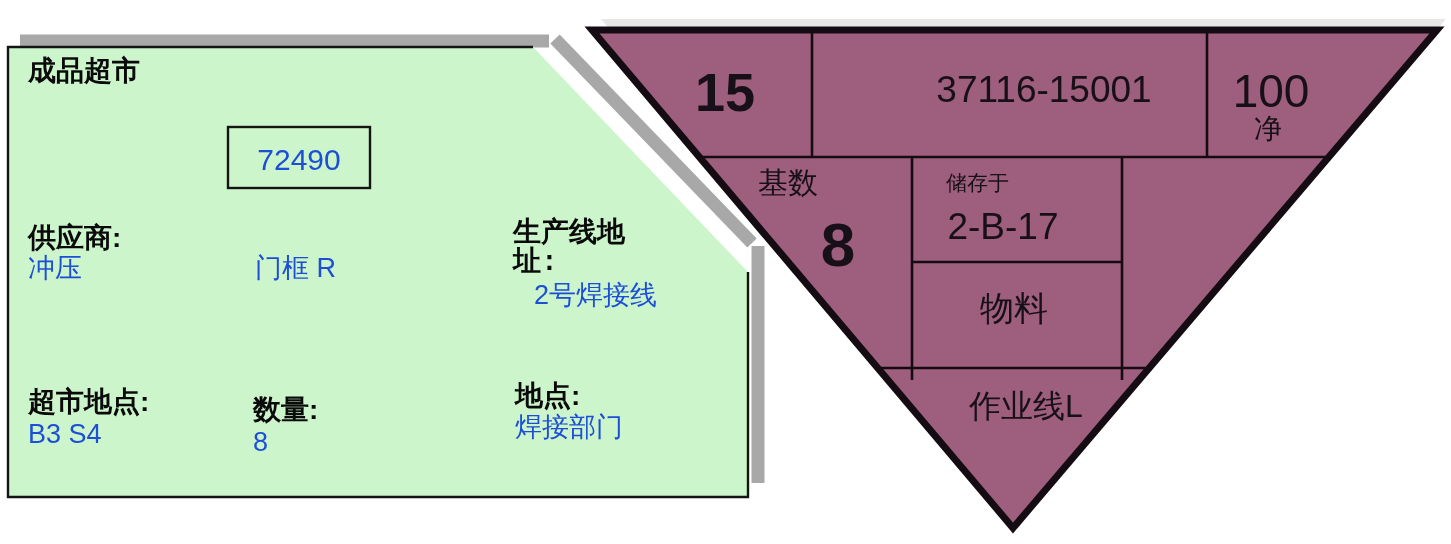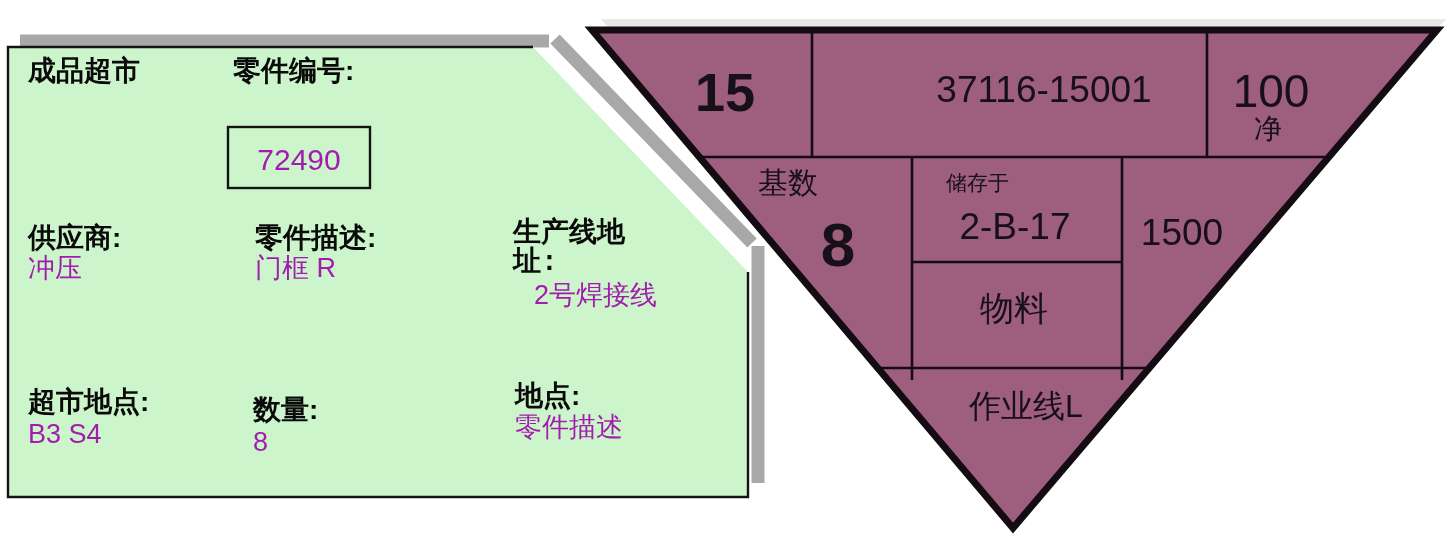--- a/index.html
+++ b/index.html
@@ -9,21 +9,21 @@
     background:#ffffff;
     overflow:hidden;
     font-family:"Liberation Sans","DejaVu Sans",sans-serif;
     color:#0d0d0d;
   }
   #shapes{position:absolute;left:0;top:0;}
   .txt{position:absolute;white-space:pre;line-height:1.08;}
   .ctr{transform:translate(-50%,-50%);text-align:center;}
   .b{font-weight:bold;}
   .card-label{font-size:28px;font-weight:bold;color:#0a0a0a;}
-  .card-val{font-size:27px;color:#a21caf;}
+  .card-val{font-size:27px;color:#1d4ed8;}
   .tri-txt{color:#181018;}
 </style>
 </head>
 <body>
 
 <div id="canvas">
 
   <svg id="shapes" width="1451" height="544" viewBox="0 0 1451 544">
 
     <polygon points="601,19 1446,19 1022,517" fill="#e9e6e6"></polygon>
@@ -46,51 +46,48 @@
       <path d="M 876,368 H 1151"></path>
     </g>
 
     <polygon points="8,47 533,47 748,272 748,497 8,497" fill="#cdf5cb"></polygon>
     <path d="M 533,47 H 8 V 497 H 748 V 272" fill="none" stroke="#141414" stroke-width="2.4"></path>
 
     <rect x="228" y="127" width="142" height="61" fill="none" stroke="#141414" stroke-width="2.4"></rect>
   </svg>
 
   <div class="txt card-label" style="left:28px;top:56px;">成品超市</div>
-  <div class="txt card-label" style="left:233px;top:56px;">零件编号:</div>
   <div class="txt card-val ctr" style="left:299px;top:160px;font-size:30px;">72490</div>
 
   <div class="txt card-label" style="left:28px;top:223px;">供应商:</div>
   <div class="txt card-val" style="left:28px;top:254px;">冲压</div>
 
-  <div class="txt card-label" style="left:255px;top:223px;">零件描述:</div>
   <div class="txt card-val" style="left:255px;top:254px;">门框 R</div>
 
   <div class="txt card-label" style="left:513px;top:219px;width:152px;white-space:normal;line-height:1.05;font-family:Liberation Mono, monospace;">生产线地址:</div>
   <div class="txt card-val" style="left:513px;top:281px;margin-left:21px;">2号焊接线</div>
 
   <div class="txt card-label" style="left:28px;top:387px;">超市地点:</div>
   <div class="txt card-val" style="left:28px;top:420px;">B3 S4</div>
 
   <div class="txt card-label" style="left:253px;top:395px;">数量:</div>
   <div class="txt card-val" style="left:253px;top:428px;">8</div>
 
   <div class="txt card-label" style="left:515px;top:381px;">地点:</div>
-  <div class="txt card-val" style="left:515px;top:413px;">零件描述</div>
+  <div class="txt card-val" style="left:515px;top:413px;">焊接部门</div>
 
   <div class="txt tri-txt ctr b" style="left:725px;top:92px;font-size:54px;">15</div>
   <div class="txt tri-txt ctr" style="left:1010px;top:90px;font-size:37px;margin-left:34px;">37116-15001</div>
   <div class="txt tri-txt ctr" style="left:1271px;top:92px;font-size:46px;">100</div>
   <div class="txt tri-txt ctr" style="left:1268px;top:129px;font-size:28px;">净</div>
 
   <div class="txt tri-txt" style="left:743px;top:167px;font-size:30px;margin-left:15px;">基数</div>
   <div class="txt tri-txt ctr b" style="left:838px;top:245px;font-size:62px;">8</div>
 
   <div class="txt tri-txt" style="left:946px;top:172px;font-size:21px;">储存于</div>
-  <div class="txt tri-txt ctr" style="left:1003px;top:227px;font-size:37px;margin-left:12px;">2-B-17</div>
+  <div class="txt tri-txt ctr" style="left:1003px;top:227px;font-size:37px;">2-B-17</div>
 
-  <div class="txt tri-txt ctr" style="left:1182px;top:233px;font-size:37px;">1500</div>
 
   <div class="txt tri-txt ctr" style="left:1014px;top:308px;font-size:34px;">物料</div>
 
   <div class="txt tri-txt ctr" style="left:1026px;top:406px;font-size:32px;">作业线L</div>
 
 </div>
 
 </body></html>

